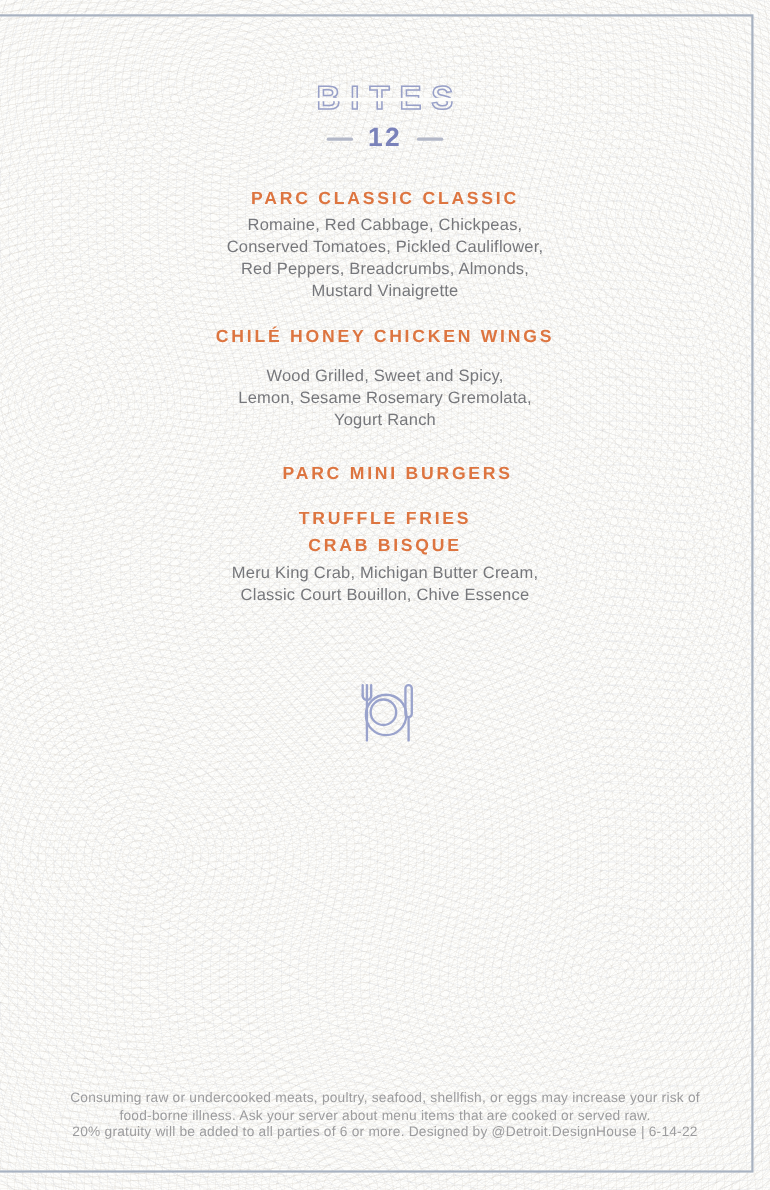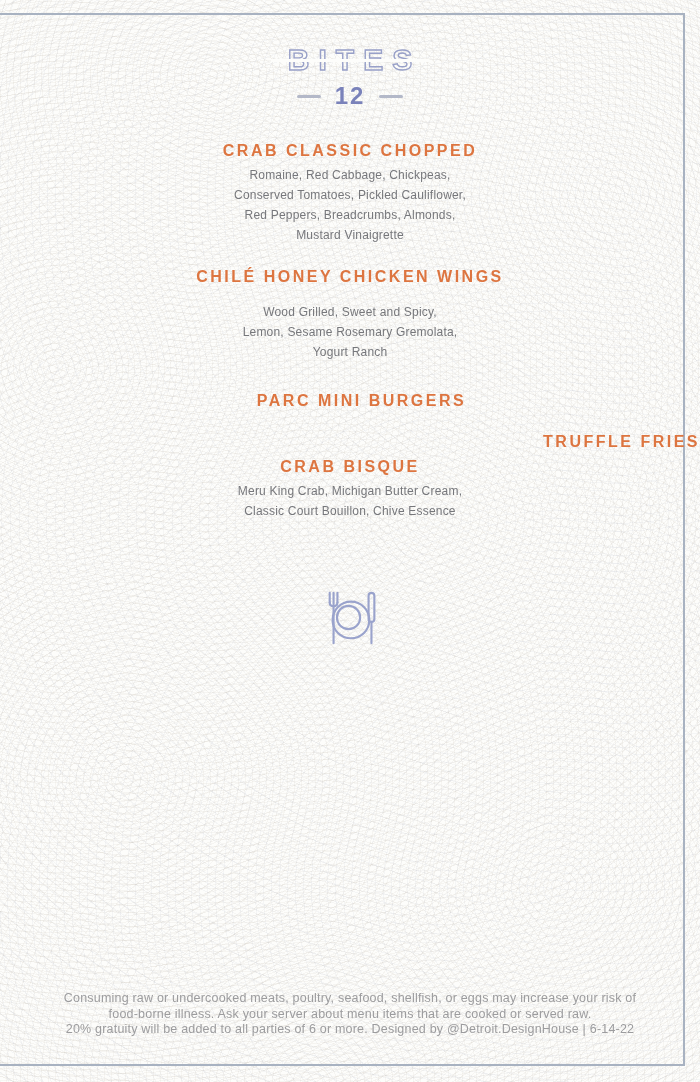--- a/index.html
+++ b/index.html
@@ -40,21 +40,21 @@
     top: 13px;
     bottom: 16px;
     left: -26px;
     right: 15px;
     border: 2px solid #a8b2c1;
     pointer-events: none;
   }
   .content {
     position: absolute;
     inset: 0;
-    padding-top: 46px;
+    padding-top: 76px;
     text-align: center;
   }
   .title-wrap {
     position: relative;
     display: inline-block;
     line-height: 28px;
   }
   .bites {
     margin: 0;
     font-size: 30px;
@@ -102,32 +102,32 @@
   .item-name {
     margin: 0;
     font-size: 16px;
     font-weight: 700;
     letter-spacing: 2.5px;
     line-height: 17px;
     color: #dd7540;
   }
   .item-desc {
     margin: 6px 0 0 0;
-    font-size: 12px;
+    font-size: 15px;
     line-height: 20px;
     color: #76777b;
     letter-spacing: 0.2px;
     white-space: pre-line;
   }
   .gap-lg .item-desc { margin-top: 17px; }
   .m1 { margin-top: 33px; }
   .m2 { margin-top: 27px; }
   .m3 { margin-top: 23px; }
   .m4 { margin-top: 30px; margin-left: 23px; }
-  .m5 { margin-top: 24px; text-align: right; }
+  .m5 { margin-top: 24px; }
   .m6 { margin-top: 8px; }
   .icon-wrap {
     margin-top: 68px;
     height: 58px;
     display: flex;
     justify-content: center;
   }
   .footer {
     position: absolute;
     top: 991px;
@@ -157,21 +157,21 @@
       <div class="title-slice"></div>
     </div>
 
     <div class="price-row">
       <span class="dash"></span>
       <span class="price">12</span>
       <span class="dash"></span>
     </div>
 
     <div class="item m1">
-      <h2 class="item-name">CRAB CLASSIC CHOPPED</h2>
+      <h2 class="item-name">PARC CLASSIC CLASSIC</h2>
       <p class="item-desc">Romaine, Red Cabbage, Chickpeas,
 Conserved Tomatoes, Pickled Cauliflower,
 Red Peppers, Breadcrumbs, Almonds,
 Mustard Vinaigrette</p>
     </div>
 
 
     <div class="item m3 gap-lg">
       <h2 class="item-name">CHILÉ HONEY CHICKEN WINGS</h2>
       <p class="item-desc">Wood Grilled, Sweet and Spicy,

